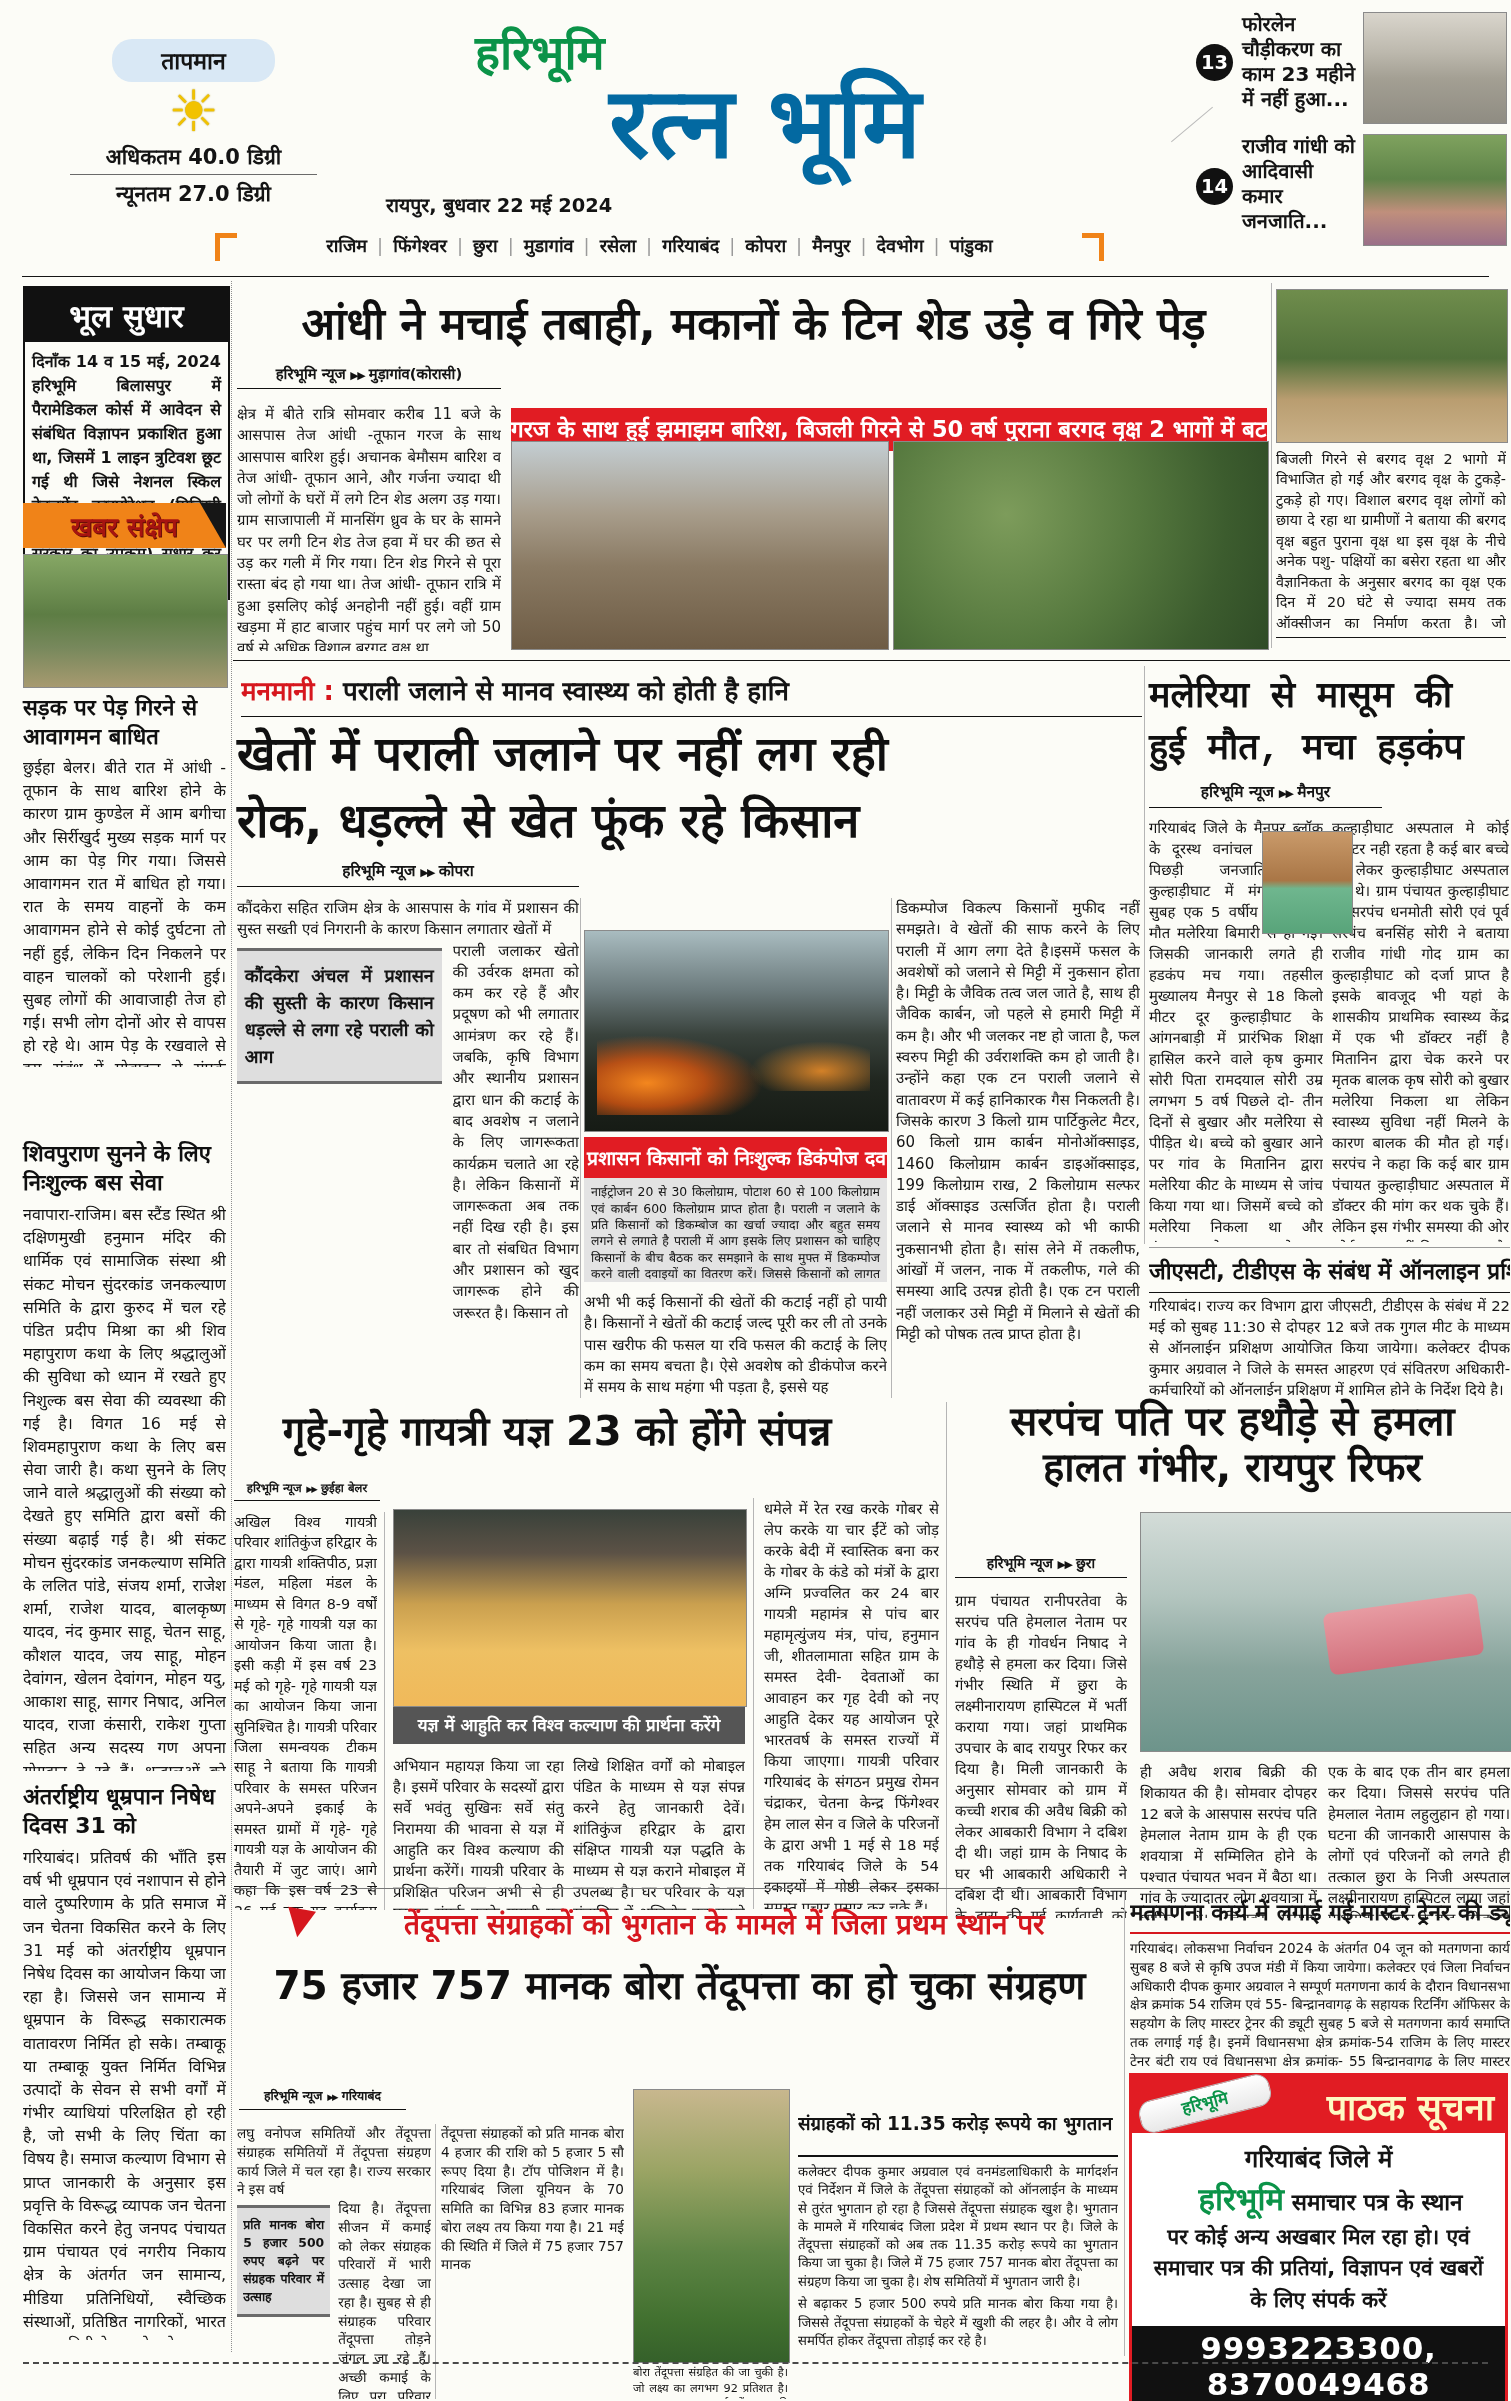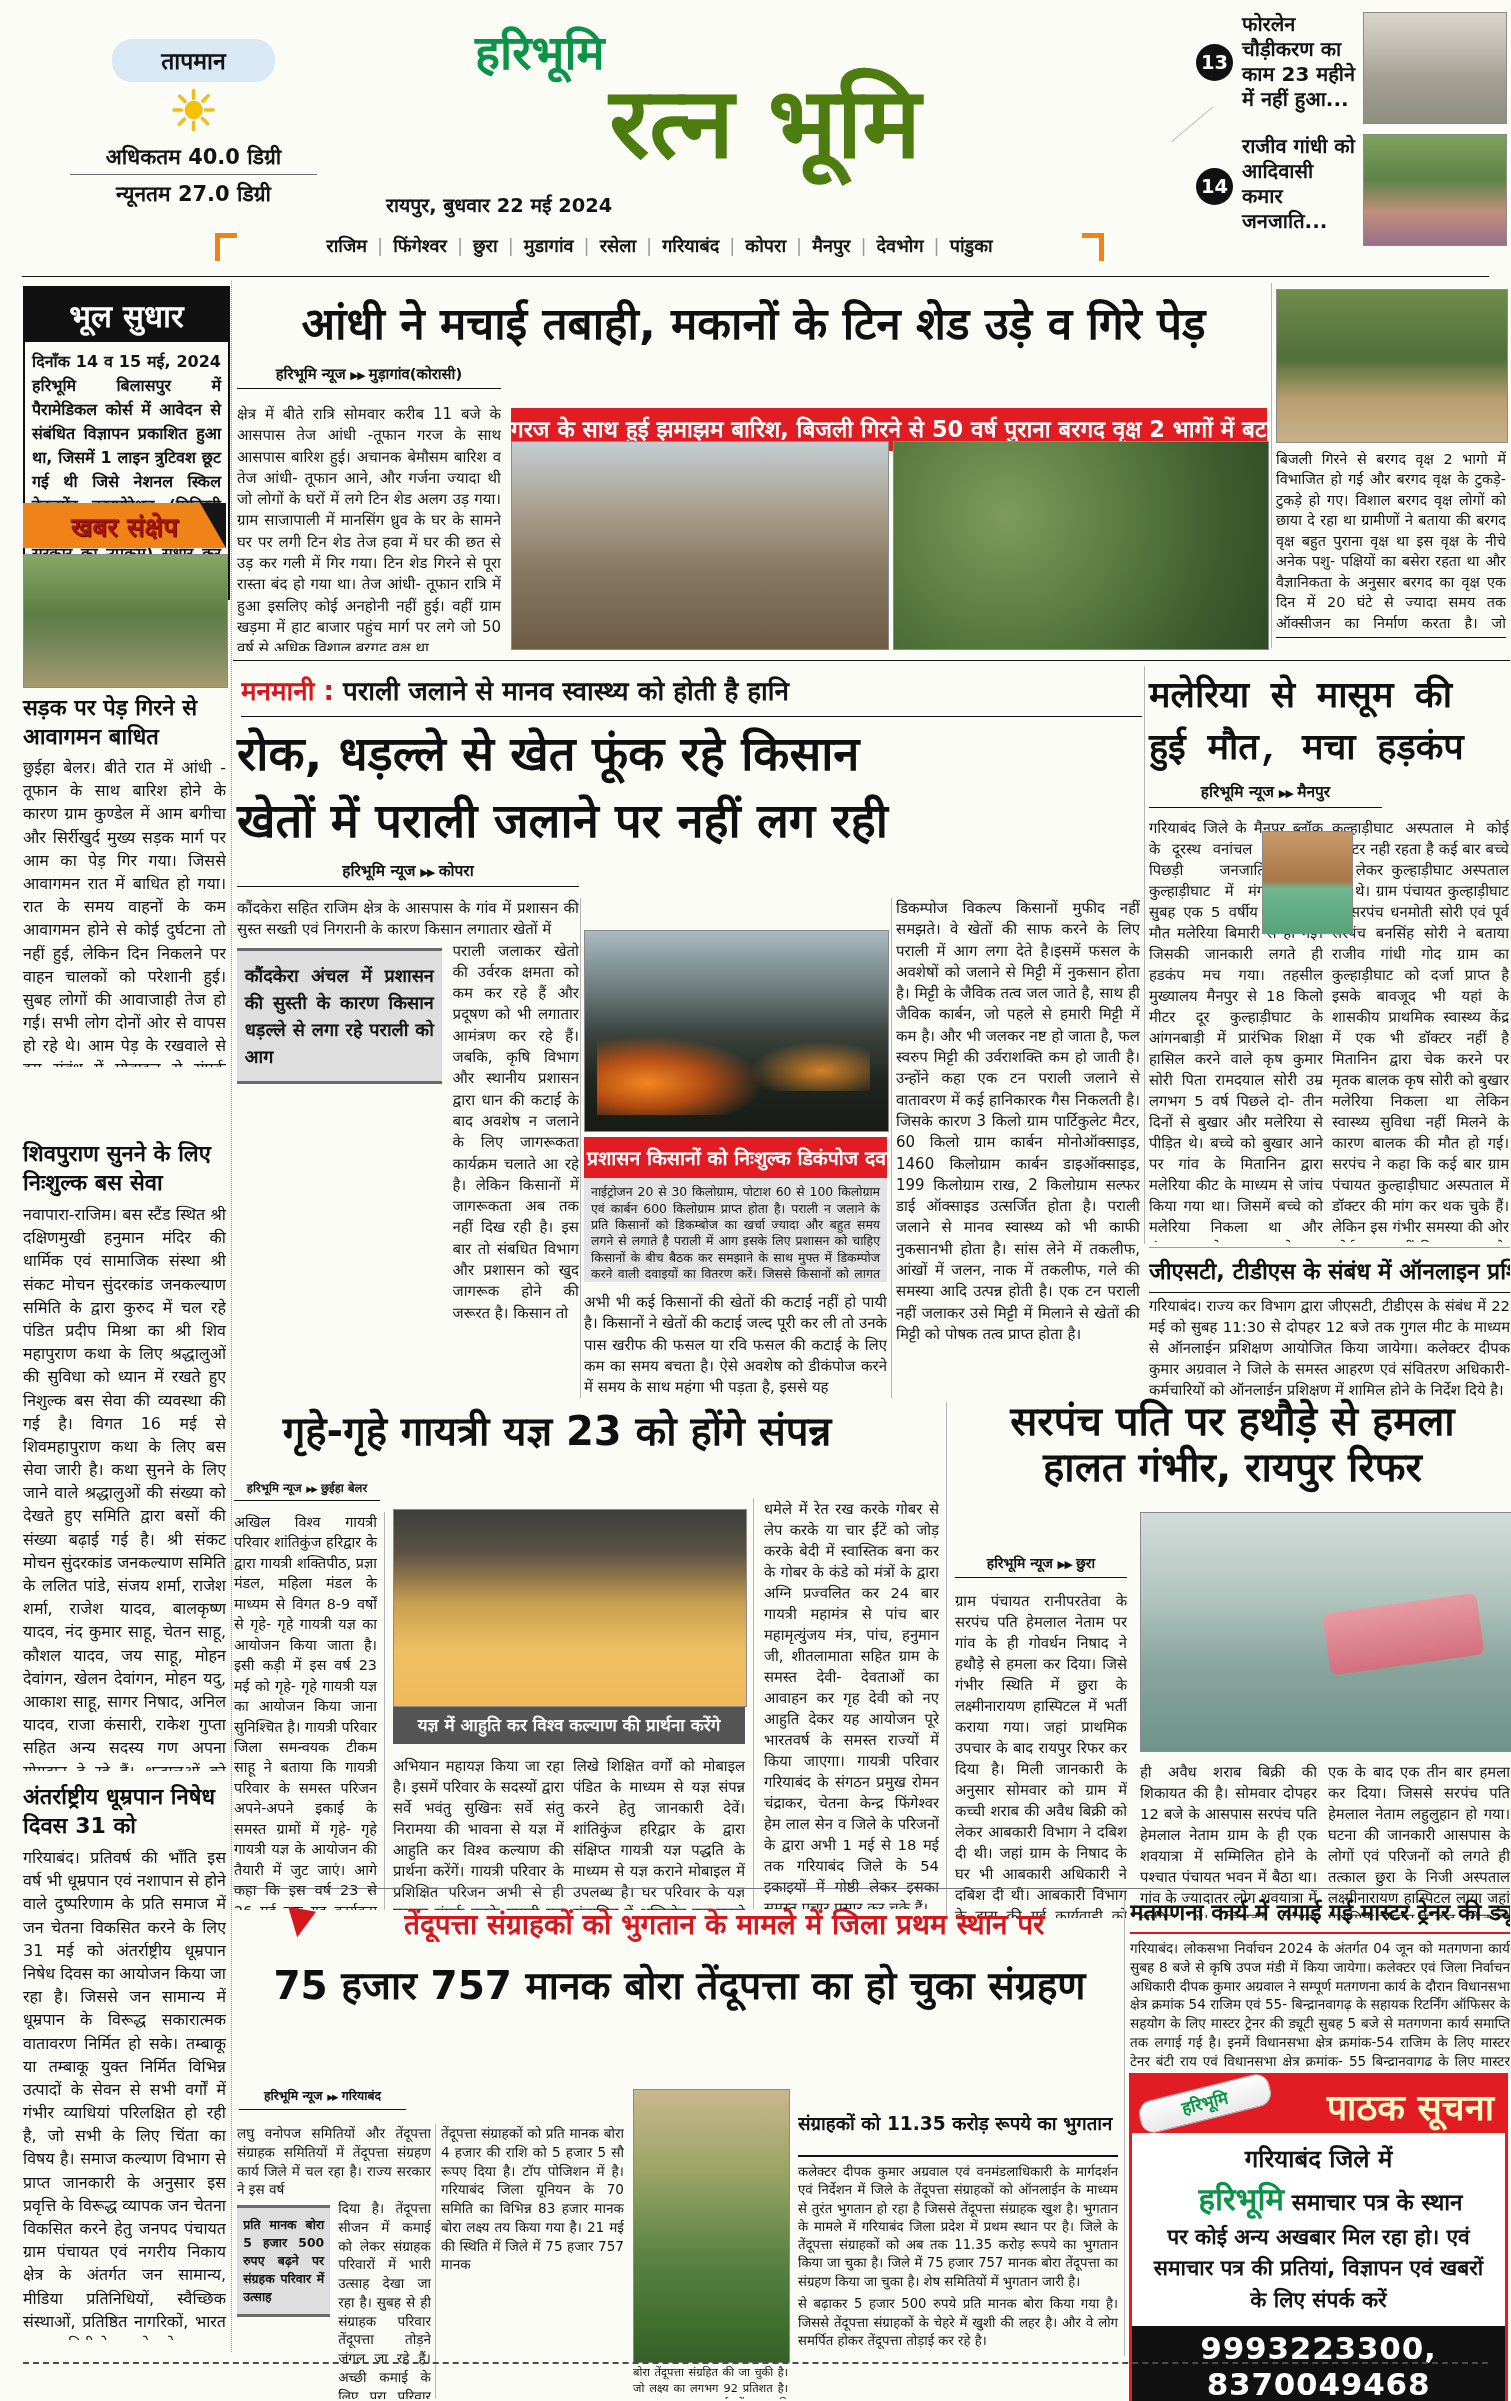--- a/index.html
+++ b/index.html
@@ -31,21 +31,21 @@
 <div class="page">
 
   <div class="abs" style="left:70px;top:39px;width:247px;height:188px;">
     <div style="width:163px;margin:0 auto;background:#d9e8f5;border-radius:20px;text-align:center;font-weight:bold;font-size:23px;padding:5.4px 0;">तापमान</div>
     <div style="text-align:center;font-size:57px;line-height:1.05;color:#f2c200;text-shadow:0 0 1.6px #a88c00;">☀</div>
     <div style="text-align:center;font-weight:bold;font-size:21px;border-bottom:1.6px solid #6a6a6a;padding-bottom:4.7px;">अधिकतम 40.0 डिग्री</div>
     <div style="text-align:center;font-weight:bold;font-size:21px;padding-top:3.9px;">न्यूनतम 27.0 डिग्री</div>
   </div>
 
   <div class="abs" style="left:475px;top:18.6px;width:233px;font-weight:bold;font-size:47px;color:#0b9348;">हरिभूमि</div>
-  <div class="abs" style="left:470px;top:67px;width:590px;text-align:center;font-weight:bold;font-size:98px;line-height:1.15;color:#4d7c0f;white-space:nowrap;">रत्न भूमि</div>
+  <div class="abs" style="left:470px;top:67px;width:590px;text-align:center;font-weight:bold;font-size:98px;line-height:1.15;color:#0369a1;white-space:nowrap;">रत्न भूमि</div>
   <div class="abs" style="left:386px;top:191px;width:248px;font-weight:bold;font-size:19.4px;">रायपुर, बुधवार 22 मई 2024</div>
 
   <div class="abs num-circle" style="left:1196px;top:44px;width:37px;height:37px;font-size:19.4px;">13</div>
   <div class="abs" style="left:1242px;top:12.4px;width:118px;height:115px;font-weight:bold;font-size:20px;line-height:1.25;">फोरलेन चौड़ीकरण का काम 23 महीने में नहीं हुआ...</div>
   <div class="abs photo" style="left:1363px;top:12.4px;width:142px;height:110px;background:linear-gradient(180deg,#d9d5cc 0%,#bdb9ae 35%,#a39f93 60%,#8f8c82 100%);"></div>
   <div class="abs" style="left:1165px;top:124px;width:54px;height:0;border-top:1.6px solid #bbb;transform:rotate(-40deg);"></div>
   <div class="abs num-circle" style="left:1196px;top:168px;width:37px;height:37px;font-size:19.4px;">14</div>
   <div class="abs" style="left:1242px;top:134px;width:118px;height:116px;font-weight:bold;font-size:20px;line-height:1.25;">राजीव गांधी को आदिवासी कमार जनजाति...</div>
   <div class="abs photo" style="left:1363px;top:134px;width:142px;height:110px;background:linear-gradient(180deg,#7fa25e 0%,#5e8348 40%,#c08f7c 70%,#9a6f88 100%);"></div>
 
@@ -102,22 +102,22 @@
   <div class="abs photo" style="left:1276px;top:289px;width:230px;height:152px;background:linear-gradient(180deg,#6f8d4c 0%,#51703a 45%,#b99d70 72%,#c9b188 100%);"></div>
   <div class="abs body-text" style="left:1276px;top:449px;width:230px;height:180px;font-size:14.4px;">बिजली गिरने से बरगद वृक्ष 2 भागो में विभाजित हो गई और बरगद वृक्ष के टुकड़े- टुकड़े हो गए। विशाल बरगद वृक्ष लोगों को छाया दे रहा था ग्रामीणों ने बताया की बरगद वृक्ष बहुत पुराना वृक्ष था इस वृक्ष के नीचे अनेक पशु- पक्षियों का बसेरा रहता था और वैज्ञानिकता के अनुसार बरगद का वृक्ष एक दिन में 20 घंटे से ज्यादा समय तक ऑक्सीजन का निर्माण करता है। जो आकाशीय बिजली के चपेट में आने से धराशाई हो गया।</div>
   <div class="abs hrule" style="left:1276px;top:637px;width:230px;"></div>
 
   <div class="abs hrule" style="left:233px;top:660px;width:1277px;"></div>
 
   <div class="abs" style="left:241px;top:672px;width:901px;border-bottom:1.6px solid #111;padding-bottom:7.8px;font-weight:bold;font-size:26px;white-space:nowrap;overflow:hidden;">
     <span style="color:#d6171e;">मनमानी :</span><span> पराली जलाने से मानव स्वास्थ्य को होती है हानि</span>
   </div>
   <div class="abs headline" style="left:237px;top:721px;width:905px;font-size:47px;line-height:1.42;text-align:justify;">
+    <div style="white-space:nowrap;">खेतों में पराली जलाने पर नहीं लग रही</div>
     <div style="white-space:nowrap;">रोक, धड़ल्ले से खेत फूंक रहे किसान</div>
-    <div style="white-space:nowrap;">खेतों में पराली जलाने पर नहीं लग रही</div>
   </div>
   <div class="abs byline" style="left:237px;top:859px;width:342px;font-size:15.5px;">
     <span>हरिभूमि न्यूज</span><span class="arr">▶▶</span><span>कोपरा</span>
   </div>
 
   <div class="abs" style="left:237px;top:898px;width:342px;height:500px;overflow:hidden;">
     <div class="body-text" style="font-size:15px;">कौंदकेरा सहित राजिम क्षेत्र के आसपास के गांव में प्रशासन की सुस्त सख्ती एवं निगरानी के कारण किसान लगातार खेतों में</div>
     <div class="quote-box" style="float:left;width:189px;margin:7.8px 11px 4.7px 0;padding:11px 7.8px;font-size:18px;line-height:1.5;">कौंदकेरा अंचल में प्रशासन की सुस्ती के कारण किसान धड़ल्ले से लगा रहे पराली को आग</div>
     <div class="body-text" style="font-size:15px;">पराली जलाकर खेतो की उर्वरक क्षमता को कम कर रहे हैं और प्रदूषण को भी लगातार आमंत्रण कर रहे हैं। जबकि, कृषि विभाग और स्थानीय प्रशासन द्वारा धान की कटाई के बाद अवशेष न जलाने के लिए जागरूकता कार्यक्रम चलाते आ रहे है। लेकिन किसानों में जागरूकता अब तक नहीं दिख रही है। इस बार तो संबधित विभाग और प्रशासन को खुद जागरूक होने की जरूरत है। किसान तो</div>
   </div>

